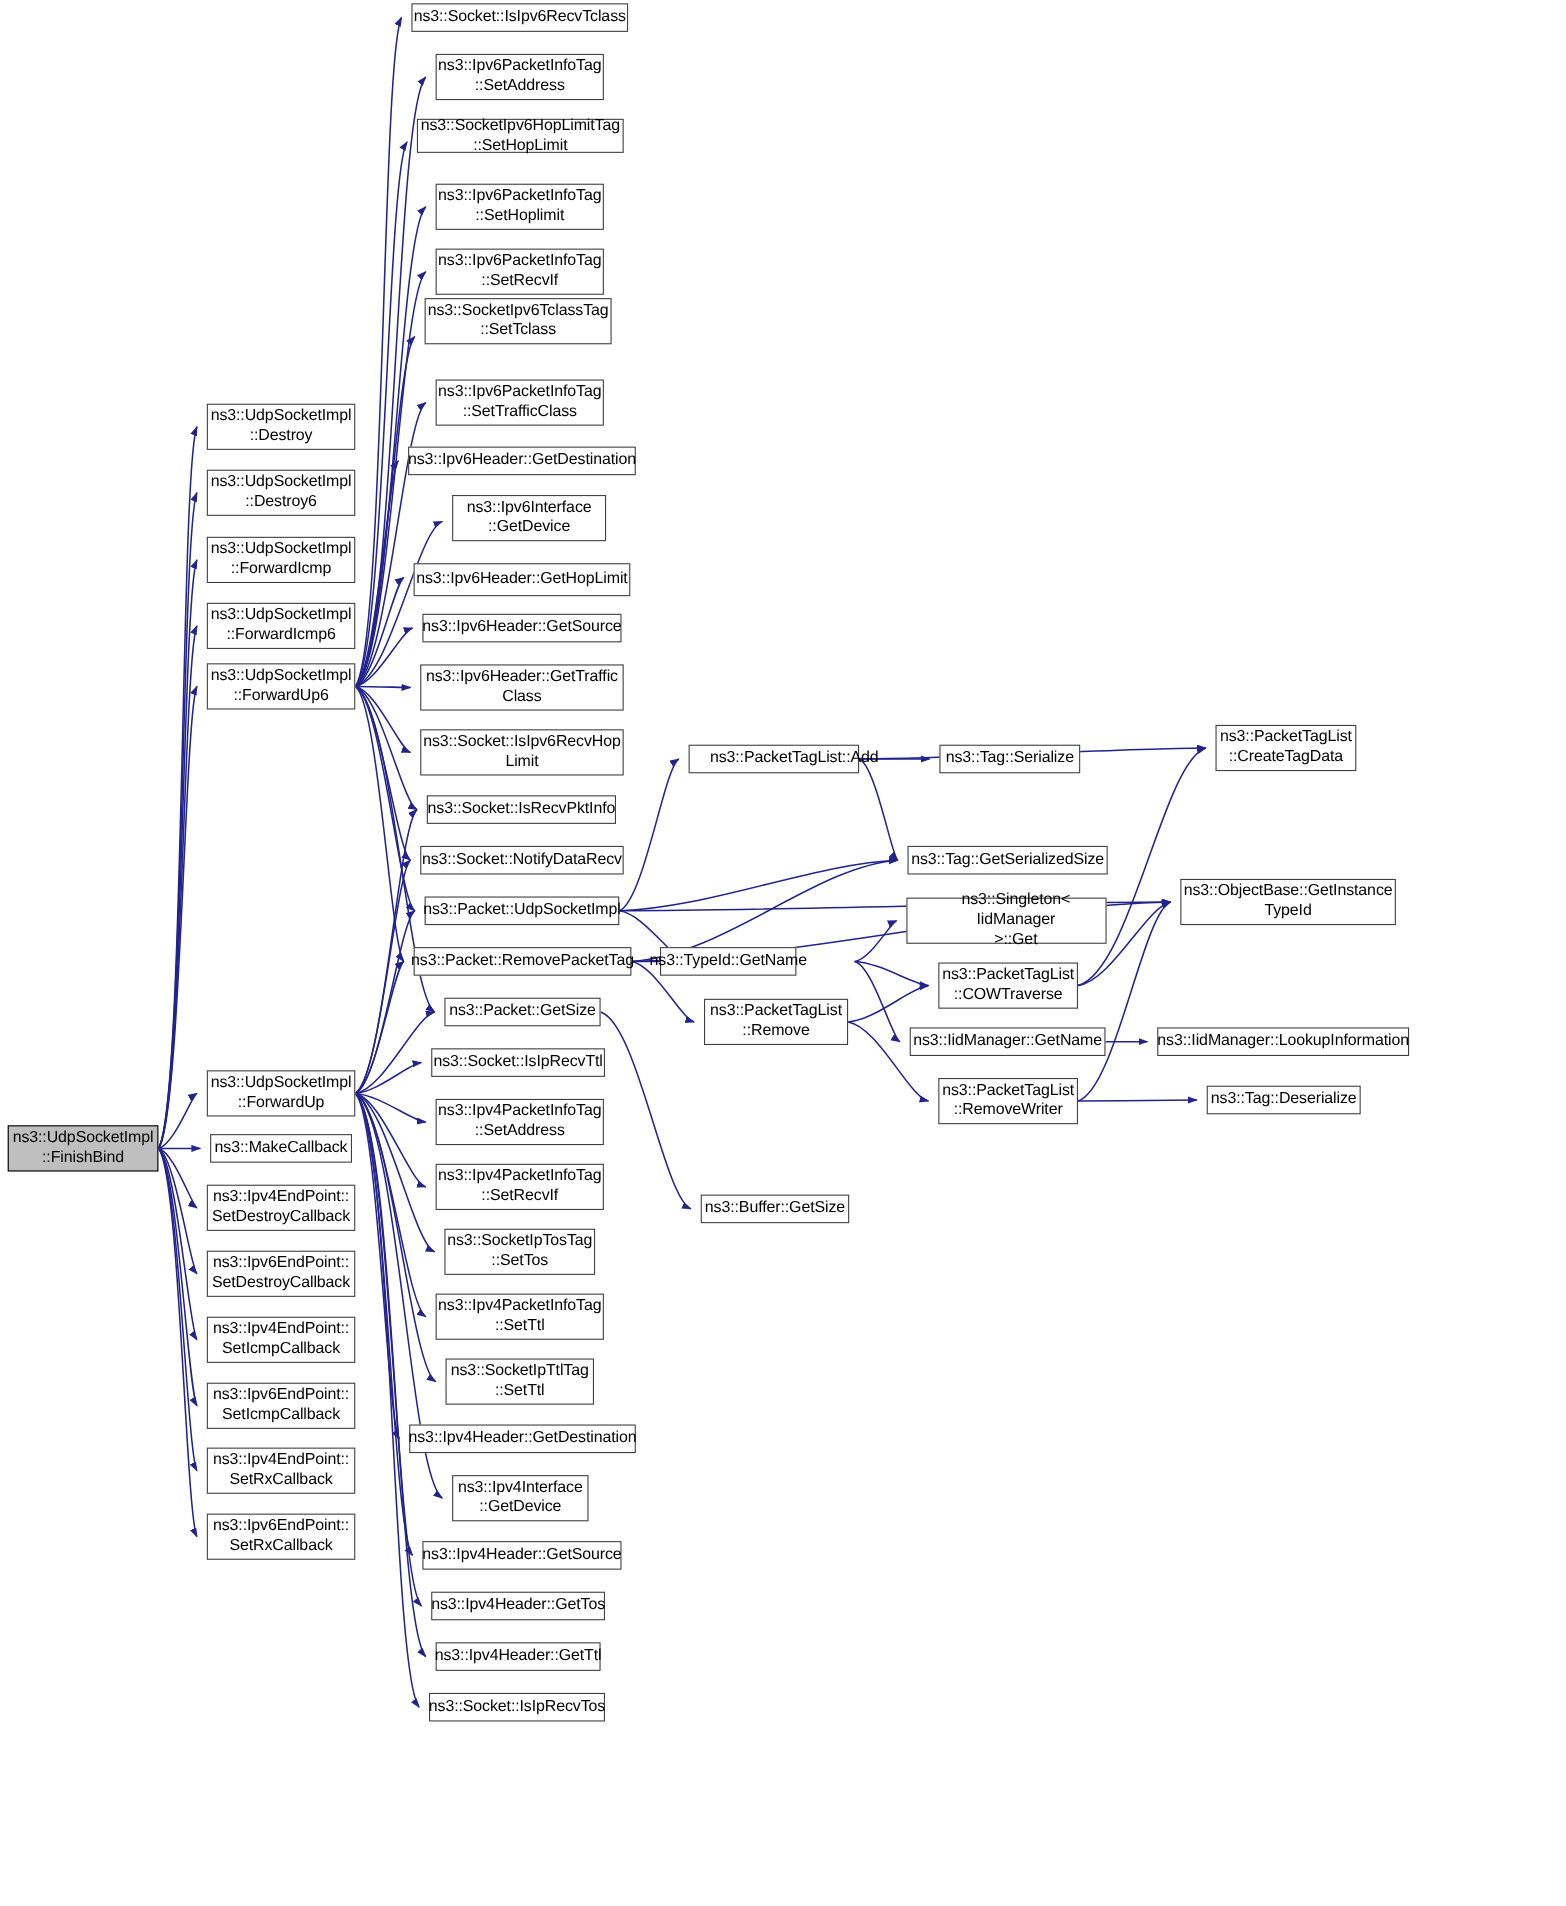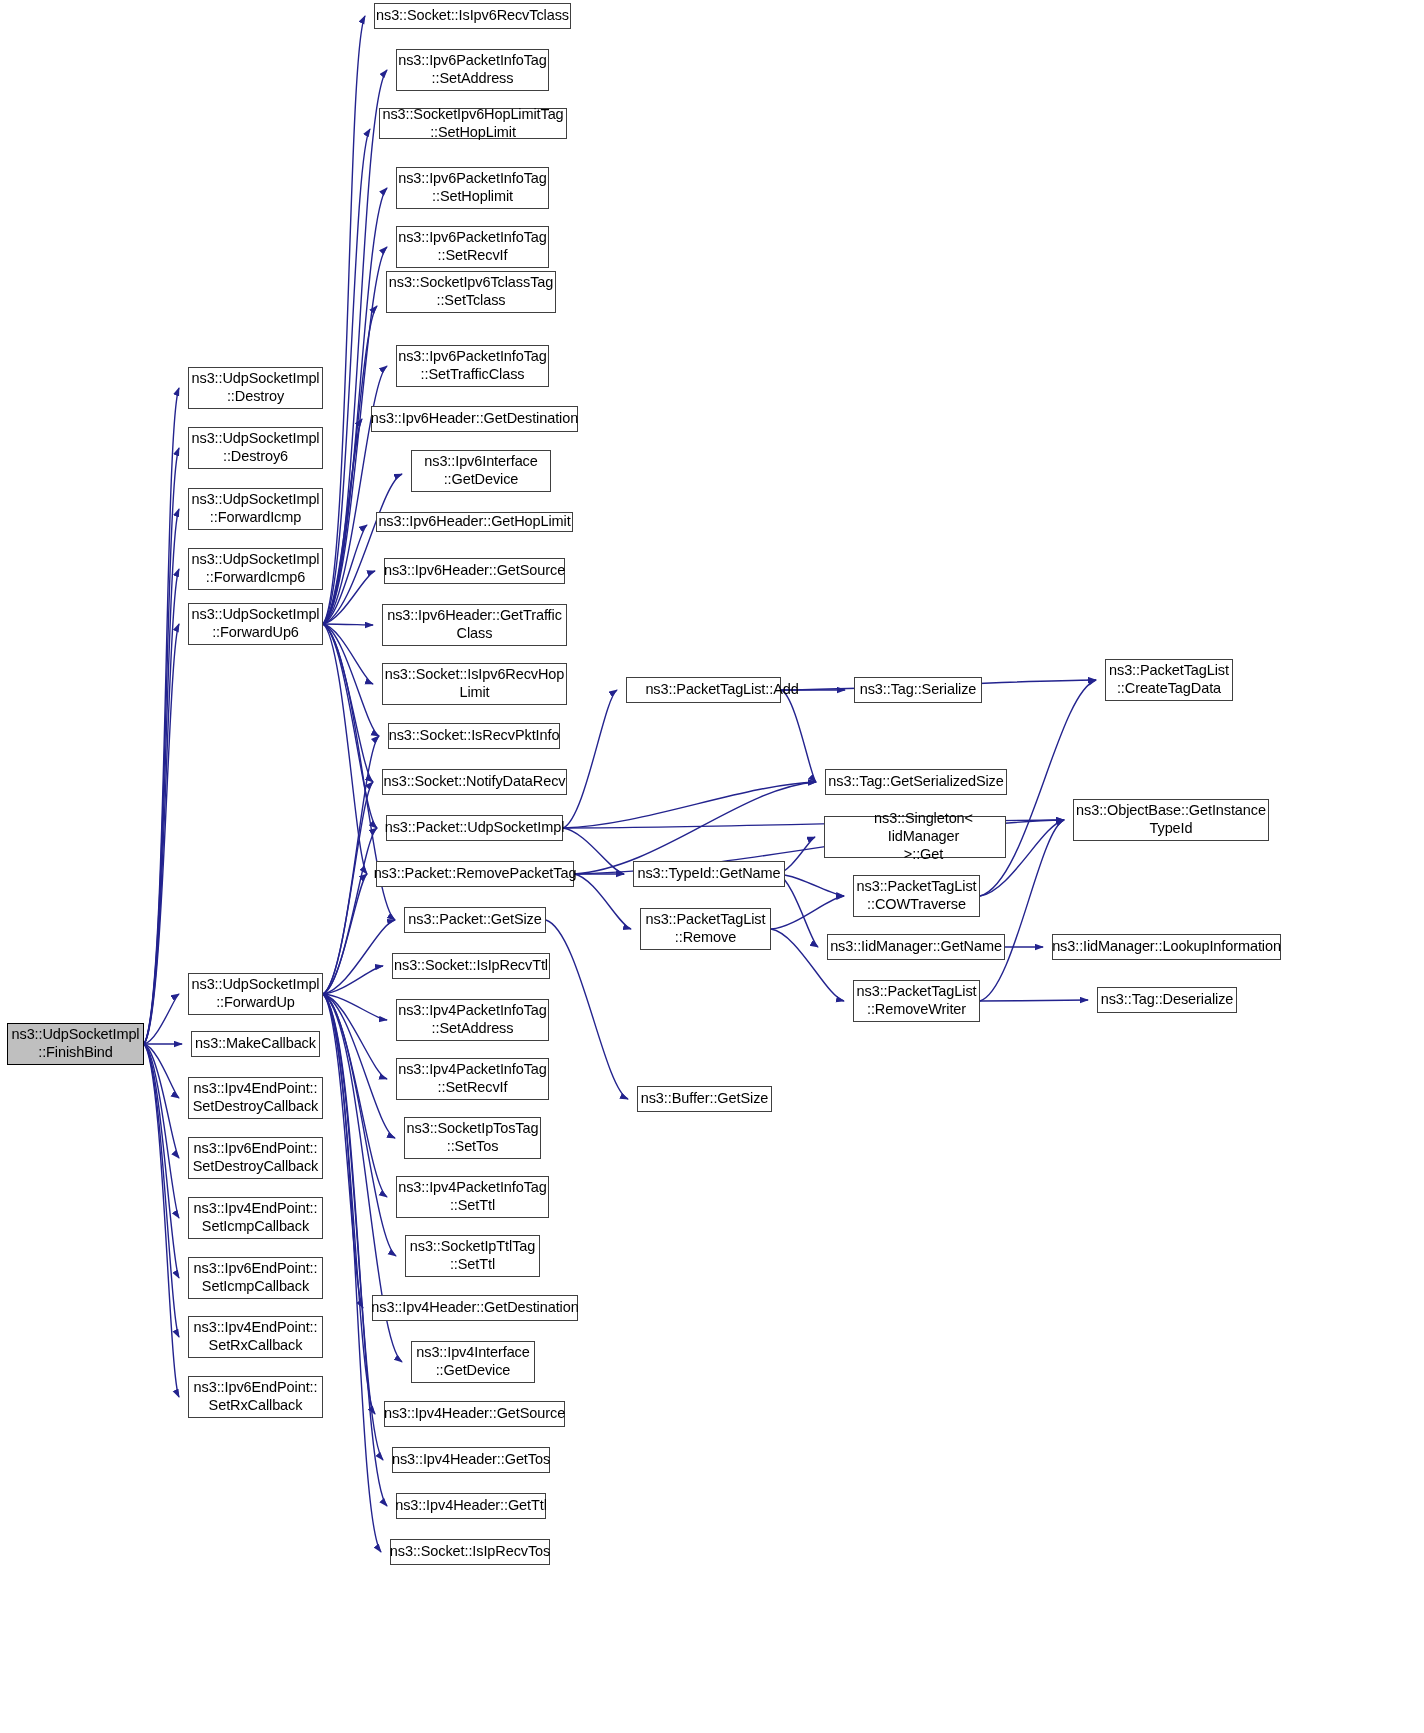--- a/index.html
+++ b/index.html
@@ -164,21 +164,21 @@
 ::SetHoplimit</div>
       <div class="node" style="left: 396px; top: 226px; width: 153px; height: 42px;">ns3::Ipv6PacketInfoTag
 ::SetRecvIf</div>
       <div class="node" style="left: 386px; top: 271px; width: 170px; height: 42px;">ns3::SocketIpv6TclassTag
 ::SetTclass</div>
       <div class="node" style="left: 396px; top: 345px; width: 153px; height: 42px;">ns3::Ipv6PacketInfoTag
 ::SetTrafficClass</div>
       <div class="node" style="left: 371px; top: 406px; width: 207px; height: 26px;">ns3::Ipv6Header::GetDestination</div>
       <div class="node" style="left: 411px; top: 450px; width: 140px; height: 42px;">ns3::Ipv6Interface
 ::GetDevice</div>
-      <div class="node" style="left: 376px; top: 512px; width: 197px; height: 20px;">ns3::Ipv6Header::GetHopLimit</div>
+      <div class="node" style="left: 376px; top: 512px; width: 197px; height: 30px;">ns3::Ipv6Header::GetHopLimit</div>
       <div class="node" style="left: 384px; top: 558px; width: 181px; height: 26px;">ns3::Ipv6Header::GetSource</div>
       <div class="node" style="left: 382px; top: 604px; width: 185px; height: 42px;">ns3::Ipv6Header::GetTraffic
 Class</div>
       <div class="node" style="left: 382px; top: 663px; width: 185px; height: 42px;">ns3::Socket::IsIpv6RecvHop
 Limit</div>
       <div class="node" style="left: 388px; top: 723px; width: 172px; height: 26px;">ns3::Socket::IsRecvPktInfo</div>
       <div class="node" style="left: 382px; top: 769px; width: 185px; height: 26px;">ns3::Socket::NotifyDataRecv</div>
       <div class="node" style="left: 386px; top: 815px; width: 177px; height: 26px;">ns3::Packet::UdpSocketImpl</div>
       <div class="node" style="left: 376px; top: 861px; width: 198px; height: 26px;">ns3::Packet::RemovePacketTag</div>
       <div class="node" style="left: 404px; top: 907px; width: 142px; height: 26px;">ns3::Packet::GetSize</div>
@@ -194,21 +194,21 @@
       <div class="node" style="left: 405px; top: 1235px; width: 135px; height: 42px;">ns3::SocketIpTtlTag
 ::SetTtl</div>
       <div class="node" style="left: 372px; top: 1295px; width: 206px; height: 26px;">ns3::Ipv4Header::GetDestination</div>
       <div class="node" style="left: 411px; top: 1341px; width: 124px; height: 42px;">ns3::Ipv4Interface
 ::GetDevice</div>
       <div class="node" style="left: 384px; top: 1401px; width: 181px; height: 26px;">ns3::Ipv4Header::GetSource</div>
       <div class="node" style="left: 392px; top: 1447px; width: 158px; height: 26px;">ns3::Ipv4Header::GetTos</div>
       <div class="node" style="left: 396px; top: 1493px; width: 150px; height: 26px;">ns3::Ipv4Header::GetTtl</div>
       <div class="node" style="left: 390px; top: 1539px; width: 160px; height: 26px;">ns3::Socket::IsIpRecvTos</div>
       <div class="node" style="left: 626px; top: 677px; width: 155px; height: 26px; padding-left: 40px;">ns3::PacketTagList::Add</div>
-      <div class="node" style="left: 633px; top: 861px; width: 152px; height: 26px;">ns3::TypeId::GetName</div>
+      <div class="node" style="left: 600px; top: 861px; width: 124px; height: 26px;">ns3::TypeId::GetName</div>
       <div class="node" style="left: 640px; top: 908px; width: 131px; height: 42px;">ns3::PacketTagList
 ::Remove</div>
       <div class="node" style="left: 637px; top: 1086px; width: 135px; height: 26px;">ns3::Buffer::GetSize</div>
       <div class="node" style="left: 854px; top: 677px; width: 128px; height: 26px;">ns3::Tag::Serialize</div>
       <div class="node" style="left: 825px; top: 769px; width: 182px; height: 26px;">ns3::Tag::GetSerializedSize</div>
       <div class="node" style="left: 824px; top: 816px; width: 182px; height: 42px; padding-left: 20px;">ns3::Singleton&lt; IidManager
 &gt;::Get</div>
       <div class="node" style="left: 853px; top: 875px; width: 127px; height: 42px;">ns3::PacketTagList
 ::COWTraverse</div>
       <div class="node" style="left: 827px; top: 934px; width: 178px; height: 26px;">ns3::IidManager::GetName</div>

